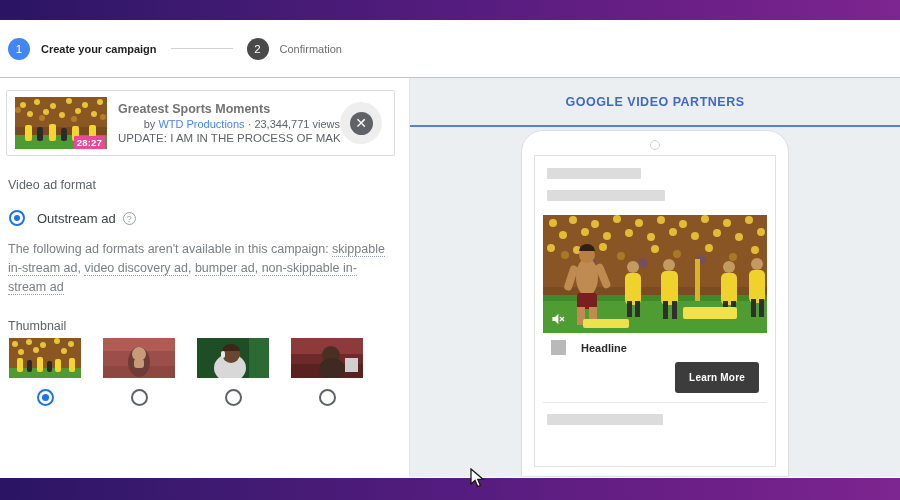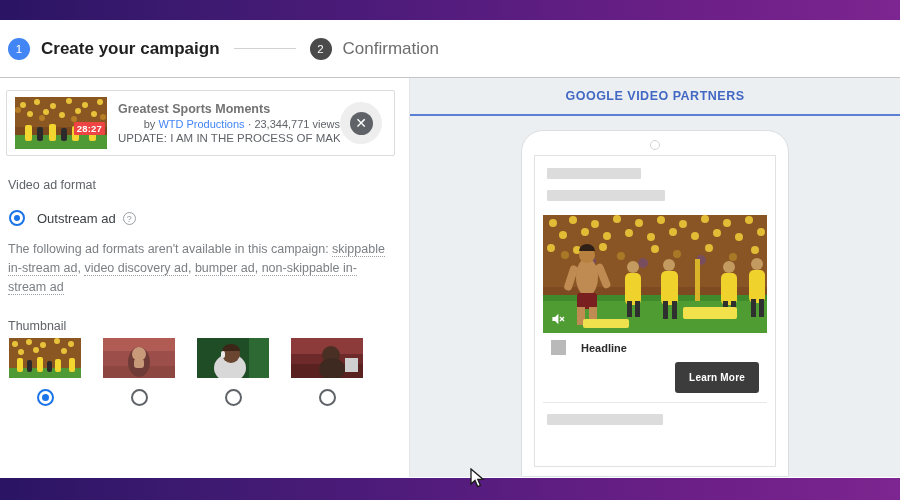--- a/index.html
+++ b/index.html
@@ -36,21 +36,21 @@
   }
   .step { display: flex; align-items: center; }
   .step-badge {
     width: 22px; height: 22px; border-radius: 50%;
     color: #ffffff; font-size: 11.5px;
     display: flex; align-items: center; justify-content: center;
     flex: 0 0 auto;
   }
   .step-badge.active { background: #4285f4; }
   .step-badge.inactive { background: #4a4a4a; }
-  .step-label { font-size: 17px; margin-left: 11px; white-space: nowrap; }
+  .step-label { font-size: 11px; margin-left: 11px; white-space: nowrap; }
   .step-label.active { color: #1f1f1f; font-weight: bold; }
   .step-label.inactive { color: #6d6d6d; }
   .step-connector {
     width: 62px; height: 1px; background: #d2d2d2; margin: 0 14px;
   }
 
   
   .split { display: flex; height: 399px; background: #eceff1; }
 
   
@@ -76,22 +76,22 @@
     position: relative;
   }
   .video-thumb {
     width: 92px; height: 52px;
     flex: 0 0 auto;
     position: relative; overflow: hidden;
     border-radius: 1px;
     background: #2c3e50;
   }
   .video-duration {
-    position: absolute; right: 2px; bottom: 14px;
-    background: #ef4444; color: #ffffff;
+    position: absolute; right: 2px; bottom: 0;
+    background: #ec4899; color: #ffffff;
     font-size: 9.5px; font-weight: bold;
     padding: 1px 3px; border-radius: 1px;
     letter-spacing: .2px;
   }
   .video-meta { margin-left: 11px; flex: 1 1 auto; min-width: 0; }
   .video-title {
     font-size: 12.5px; color: #737373; font-weight: bold;
     line-height: 15px; white-space: nowrap; overflow: hidden;
   }
   .video-sub { font-size: 11px; color: #5f6368; line-height: 14px; white-space: nowrap; text-align: right; }
@@ -164,21 +164,21 @@
     width: 7px; height: 7px; border-radius: 50%; background: #1a73e8;
   }
 
   
   .preview-panel {
     flex: 1 1 auto; height: 399px;
     background: #eceff1;
     position: relative;
   }
   .preview-tabbar {
-    height: 38px; display: flex; align-items: center; justify-content: center;
+    height: 49px; display: flex; align-items: center; justify-content: center;
     border-bottom: 2px solid #5b7fd4;
     position: relative;
   }
   .preview-tab {
     font-size: 12.5px; font-weight: bold; letter-spacing: .5px;
     color: #4268c4; cursor: pointer;
   }
   .phone-wrap {
     position: absolute; top: 52px; left: 0; right: 0;
     display: flex; justify-content: center;

